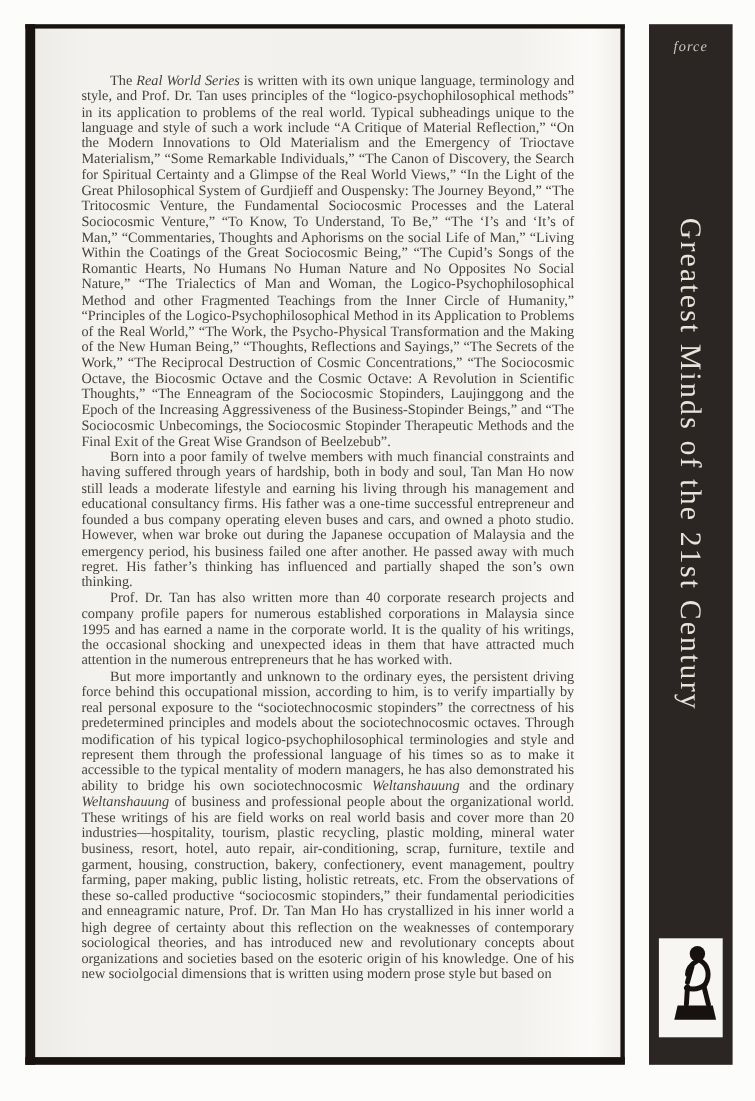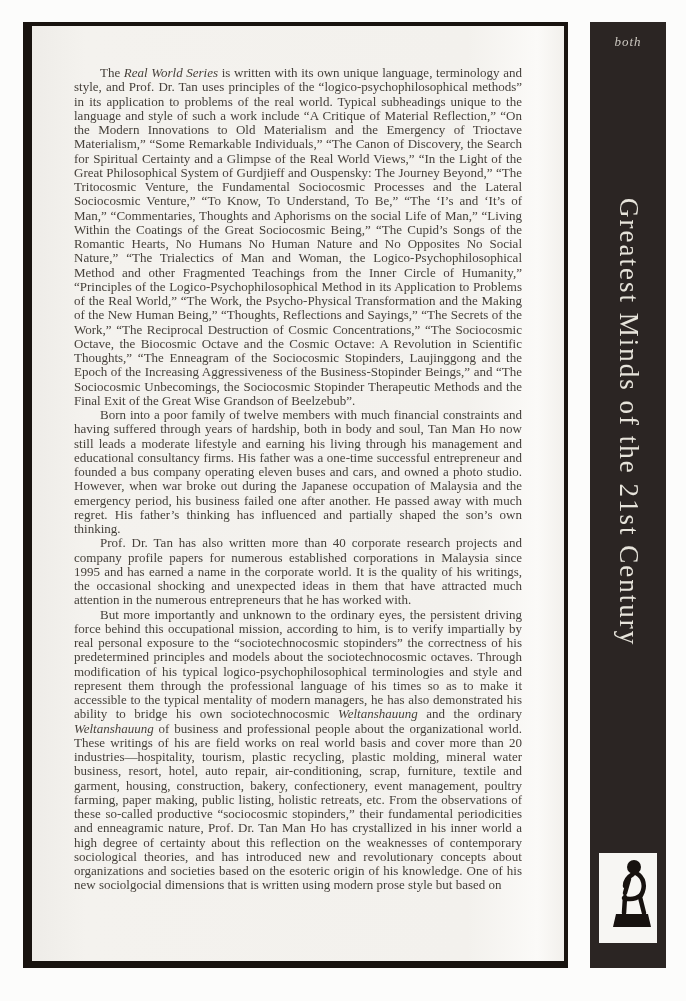--- a/index.html
+++ b/index.html
@@ -63,21 +63,21 @@
     <div class="text-block">
 
     <p><span>The </span><i>Real World Series</i><span> is written with its own unique language, terminology and style, and Prof. Dr. Tan uses principles of the “logico-psychophilosophical methods” in its application to problems of the real world. Typical subheadings unique to the language and style of such a work include “A Critique of Material Reflection,” “On the Modern Innovations to Old Materialism and the Emergency of Trioctave Materialism,” “Some Remarkable Individuals,” “The Canon of Discovery, the Search for Spiritual Certainty and a Glimpse of the Real World Views,” “In the Light of the Great Philosophical System of Gurdjieff and Ouspensky: The Journey Beyond,” “The Tritocosmic Venture, the Fundamental Sociocosmic Processes and the Lateral Sociocosmic Venture,” “To Know, To Understand, To Be,” “The ‘I’s and ‘It’s of Man,” “Commentaries, Thoughts and Aphorisms on the social Life of Man,” “Living Within the Coatings of the Great Sociocosmic Being,” “The Cupid’s Songs of the Romantic Hearts, No Humans No Human Nature and No Opposites No Social Nature,” “The Trialectics of Man and Woman, the Logico-Psychophilosophical Method and other Fragmented Teachings from the Inner Circle of Humanity,” “Principles of the Logico-Psychophilosophical Method in its Application to Problems of the Real World,” “The Work, the Psycho-Physical Transformation and the Making of the New Human Being,” “Thoughts, Reflections and Sayings,” “The Secrets of the Work,” “The Reciprocal Destruction of Cosmic Concentrations,” “The Sociocosmic Octave, the Biocosmic Octave and the Cosmic Octave: A Revolution in Scientific Thoughts,” “The Enneagram of the Sociocosmic Stopinders, Laujinggong and the Epoch of the Increasing Aggressiveness of the Business-Stopinder Beings,” and “The Sociocosmic Unbecomings, the Sociocosmic Stopinder Therapeutic Methods and the Final Exit of the Great Wise Grandson of Beelzebub”.</span></p>
         <p><span>Born into a poor family of twelve members with much financial constraints and having suffered through years of hardship, both in body and soul, Tan Man Ho now still leads a moderate lifestyle and earning his living through his management and educational consultancy firms. His father was a one-time successful entrepreneur and founded a bus company operating eleven buses and cars, and owned a photo studio. However, when war broke out during the Japanese occupation of Malaysia and the emergency period, his business failed one after another. He passed away with much regret. His father’s thinking has influenced and partially shaped the son’s own thinking.</span></p>
         <p><span>Prof. Dr. Tan has also written more than 40 corporate research projects and company profile papers for numerous established corporations in Malaysia since 1995 and has earned a name in the corporate world. It is the quality of his writings, the occasional shocking and unexpected ideas in them that have attracted much attention in the numerous entrepreneurs that he has worked with.</span></p>
         <p><span>But more importantly and unknown to the ordinary eyes, the persistent driving force behind this occupational mission, according to him, is to verify impartially by real personal exposure to the “sociotechnocosmic stopinders” the correctness of his predetermined principles and models about the sociotechnocosmic octaves. Through modification of his typical logico-psychophilosophical terminologies and style and represent them through the professional language of his times so as to make it accessible to the typical mentality of modern managers, he has also demonstrated his ability to bridge his own sociotechnocosmic </span><i>Weltanshauung</i><span> and the ordinary </span><i>Weltanshauung</i><span> of business and professional people about the organizational world. These writings of his are field works on real world basis and cover more than 20 industries—hospitality, tourism, plastic recycling, plastic molding, mineral water business, resort, hotel, auto repair, air-conditioning, scrap, furniture, textile and garment, housing, construction, bakery, confectionery, event management, poultry farming, paper making, public listing, holistic retreats, etc. From the observations of these so-called productive “sociocosmic stopinders,” their fundamental periodicities and enneagramic nature, Prof. Dr. Tan Man Ho has crystallized in his inner world a high degree of certainty about this reflection on the weaknesses of contemporary sociological theories, and has introduced new and revolutionary concepts about organizations and societies based on the esoteric origin of his knowledge. One of his new sociolgocial dimensions that is written using modern prose style but based on</span></p>
       </div>
   </div>
 
   <div class="spine">
-    <div class="folio">both</div>
+    <div class="folio">force</div>
 
     <div class="spine-title">Greatest Minds of the 21st Century</div>
 
     <div class="thinker-box">
       <svg width="50" height="82" viewBox="0 0 50 82" aria-hidden="true">
         <g fill="none" stroke="#17120f" stroke-width="4.5" stroke-linecap="round">
           <path d="M33 16 C 41 20 43 30 38 38"></path>
           <path d="M30 17 C 25 20 22 24 22 29"></path>
           <path d="M26 22 L 22 36"></path>
           <path d="M38 38 C 33 42 27 43 21 41"></path>

